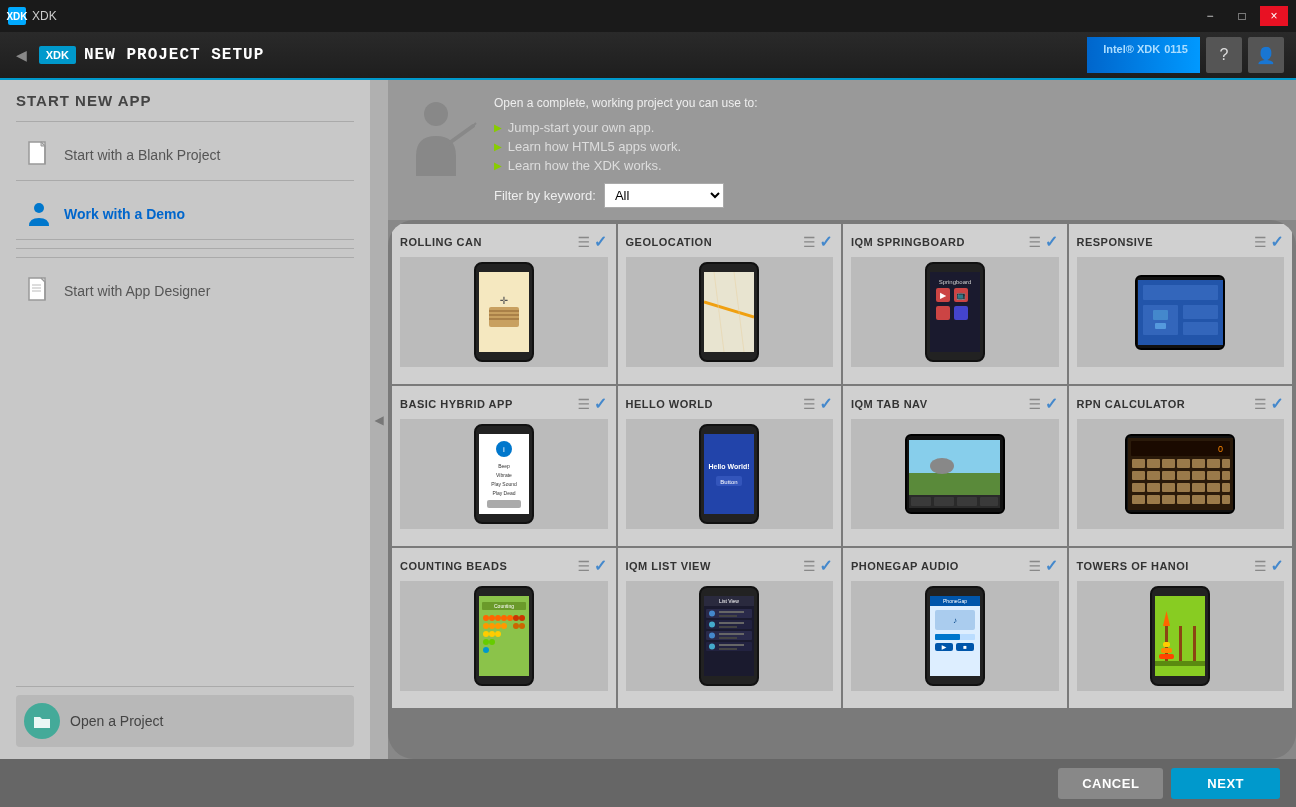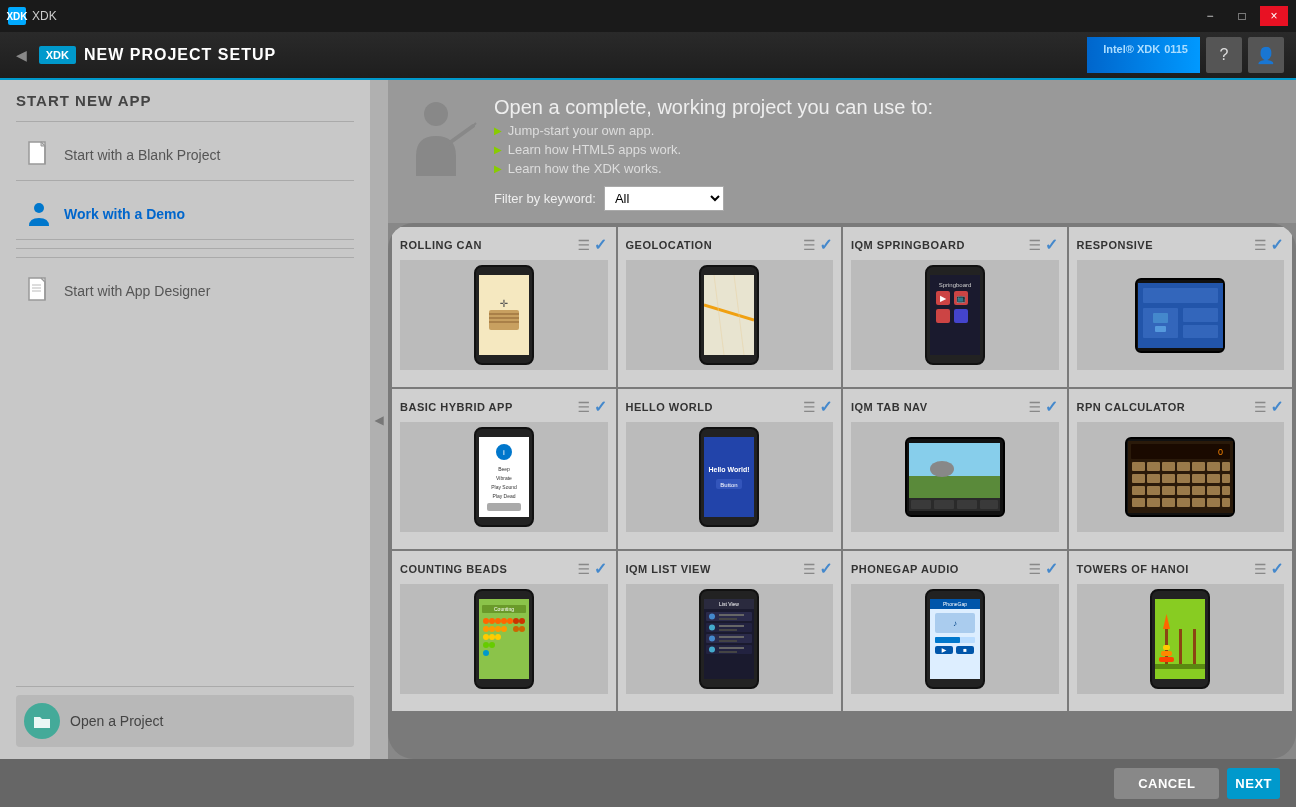--- a/index.html
+++ b/index.html
@@ -27,21 +27,21 @@
       height: 48px;
       display: flex;
       align-items: center;
       justify-content: space-between;
       padding: 0 12px;
       border-bottom: 2px solid #0099cc;
     }
     .nav-left { display: flex; align-items: center; gap: 8px; }
     .nav-back { color: #888; font-size: 14px; cursor: pointer; padding: 4px; }
     .nav-logo { background: #0099cc; color: white; font-size: 11px; font-weight: bold; padding: 3px 7px; border-radius: 2px; }
-    .nav-title { color: white; font-size: 16px; font-weight: bold; letter-spacing: 1px; }
+    .nav-title { color: white; font-size: 16px; font-weight: bold; letter-spacing: 1px; font-family: Liberation Mono, monospace; }
     .nav-right { display: flex; gap: 6px; }
     .intel-badge { background: linear-gradient(to right, #0066cc, #0099ff); color: white; font-size: 13px; font-weight: bold; padding: 4px 12px; }
     .intel-badge span { color: #aaddff; font-size: 11px; margin-left: 4px; }
     .nav-icon-btn { width: 36px; height: 36px; background: #555; border-radius: 2px; display: flex; align-items: center; justify-content: center; cursor: pointer; color: #ddd; font-size: 16px; }
 
     
     .main-layout { display: flex; height: calc(807px - 32px - 48px - 48px); }
 
     
     .sidebar {
@@ -107,21 +107,21 @@
     }
     .content-header {
       background: #999;
       padding: 16px 20px 12px 20px;
       display: flex;
       gap: 16px;
       align-items: flex-start;
     }
     .person-icon { width: 70px; height: 90px; flex-shrink: 0; display: flex; align-items: flex-end; justify-content: center; }
     .header-text { flex: 1; }
-    .header-main { font-size: 20px; color: #eee; margin-bottom: 4px; }
+    .header-main { font-size: 12px; color: #eee; margin-bottom: 10px; }
     .bullet-list { list-style: none; }
     .bullet-list li { font-size: 13px; color: #ddd; margin-bottom: 4px; display: flex; align-items: center; gap: 6px; }
     .bullet-arrow { color: #88cc00; font-size: 10px; }
     .filter-row { display: flex; align-items: center; gap: 8px; margin-top: 10px; }
     .filter-label { font-size: 13px; color: #eee; }
     .filter-select { background: white; border: 1px solid #aaa; padding: 3px 6px; font-size: 13px; min-width: 120px; cursor: pointer; }
 
     
     .grid-area {
       flex: 1;
@@ -193,21 +193,21 @@
       font-size: 13px;
       font-weight: bold;
       cursor: pointer;
       border-radius: 3px;
       letter-spacing: 0.5px;
     }
     .btn-next {
       background: #0099cc;
       color: white;
       border: none;
-      padding: 8px 8px;
+      padding: 8px 36px;
       font-size: 13px;
       font-weight: bold;
       cursor: pointer;
       border-radius: 3px;
       letter-spacing: 0.5px;
     }
 
     
     .rolling-can-screen { background: #f5e8c0; display: flex; align-items: center; justify-content: center; }
     .geo-screen { background: #e8e8e8; display: flex; align-items: center; justify-content: center; }

